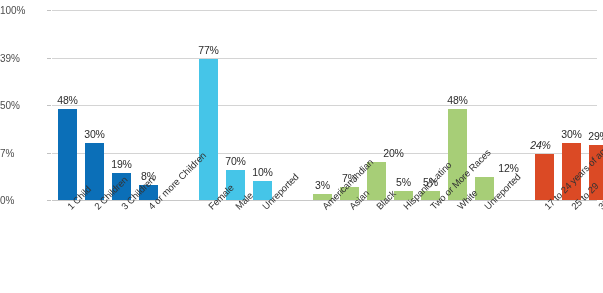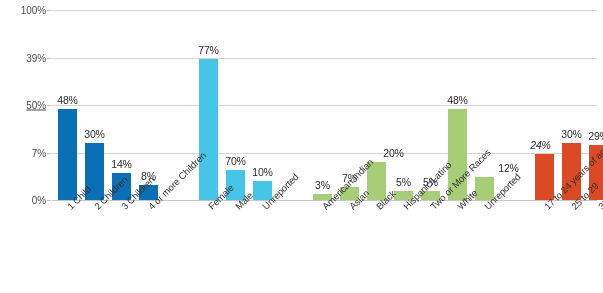--- a/index.html
+++ b/index.html
@@ -27,21 +27,20 @@
     position: absolute;
     left: 0;
     top: 0;
     width: 46px;
     height: 293px;
   }
   .y-tick-label {
     position: absolute;
     right: 0;
     width: 46px;
-    text-align: right;
     font-size: 10px;
     color: #4d4d4d;
     transform: translateY(-50%);
     white-space: nowrap;
     letter-spacing: -0.1px;
   }
 
   
   .plot {
     position: absolute;
@@ -102,42 +101,42 @@
   }
 </style>
 </head>
 <body>
 
 <div id="chart-root">
 
   <div class="y-axis">
       <div class="y-tick-label" style="top: 200px;">0%</div>
       <div class="y-tick-label" style="top: 152.5px;">7%</div>
-      <div class="y-tick-label" style="top: 105px; text-decoration: underline;">50%</div>
+      <div class="y-tick-label" style="top: 105px;">50%</div>
       <div class="y-tick-label" style="top: 57.5px;">39%</div>
       <div class="y-tick-label" style="top: 10px;">100%</div>
     </div>
 
   <div class="plot">
       <div class="gridline baseline" style="top: 190px;"></div>
       <div class="tick-mark" style="top: 190px;"></div>
       <div class="gridline" style="top: 142.5px;"></div>
       <div class="tick-mark" style="top: 142.5px;"></div>
       <div class="gridline" style="top: 95px;"></div>
       <div class="tick-mark" style="top: 95px;"></div>
       <div class="gridline" style="top: 47.5px;"></div>
       <div class="tick-mark" style="top: 47.5px;"></div>
       <div class="gridline" style="top: 0px;"></div>
       <div class="tick-mark" style="top: 0px;"></div>
       <div class="bar" title="1 Child 48%" style="left: 6px; width: 19px; height: 91.2px; background: rgb(11, 111, 184);"></div>
       <div class="bar-label" style="left: -3px; width: 37px; top: 83.8px;">48%</div>
       <div class="bar" title="2 Children 30%" style="left: 33px; width: 19px; height: 57px; background: rgb(11, 111, 184);"></div>
       <div class="bar-label" style="left: 24px; width: 37px; top: 118px;">30%</div>
       <div class="bar" title="3 Children 14%" style="left: 60px; width: 19px; height: 26.6px; background: rgb(11, 111, 184);"></div>
-      <div class="bar-label" style="left: 51px; width: 37px; top: 148.4px;">14%</div>
+      <div class="bar-label" style="left: 51px; width: 37px; top: 148.4px;">19%</div>
       <div class="bar" title="4 or more Children 8%" style="left: 87px; width: 19px; height: 15.2px; background: rgb(11, 111, 184);"></div>
       <div class="bar-label" style="left: 78px; width: 37px; top: 159.8px;">8%</div>
       <div class="bar" title="Female 74%" style="left: 147px; width: 19px; height: 140.6px; background: rgb(69, 197, 232);"></div>
       <div class="bar-label" style="left: 138px; width: 37px; top: 34.4px;">77%</div>
       <div class="bar" title="Male 16%" style="left: 174px; width: 19px; height: 30.4px; background: rgb(69, 197, 232);"></div>
       <div class="bar-label" style="left: 165px; width: 37px; top: 144.6px;">70%</div>
       <div class="bar" title="Unreported 10%" style="left: 201px; width: 19px; height: 19px; background: rgb(69, 197, 232);"></div>
       <div class="bar-label" style="left: 192px; width: 37px; top: 156px;">10%</div>
       <div class="bar" title="American Indian 3%" style="left: 261px; width: 19px; height: 5.7px; background: rgb(167, 206, 119);"></div>
       <div class="bar-label" style="left: 252px; width: 37px; top: 169.3px;">3%</div>

